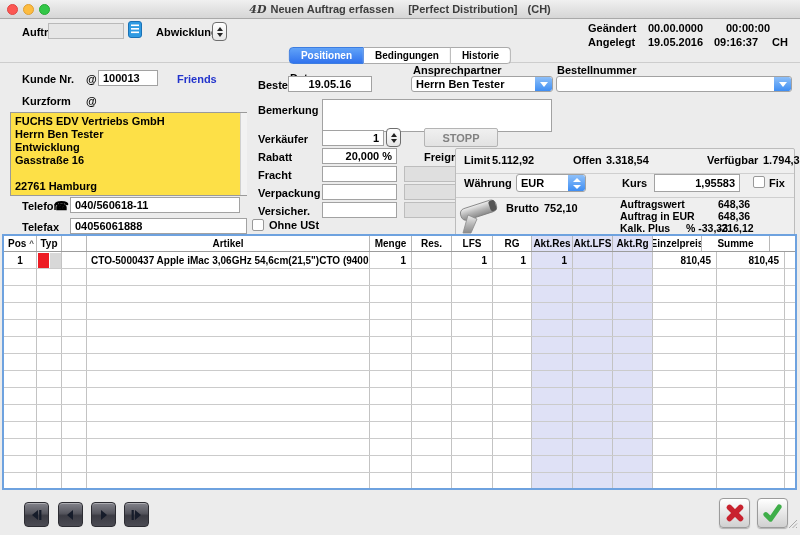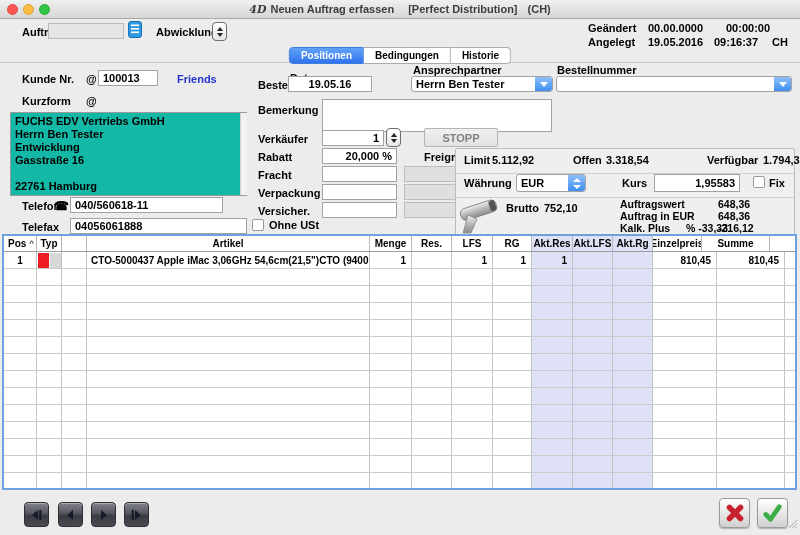--- a/index.html
+++ b/index.html
@@ -43,21 +43,21 @@
   
   .tabs { position:absolute; top:47px; left:50%; transform:translateX(-50%);
     height:17px; display:flex; z-index:2; }
   .tab { font-size:10px; font-weight:bold; padding:0 11px; display:flex; align-items:center;
     background:#fff; border:1px solid #ababab; border-left:none; color:#000; cursor:default; }
   .tab:first-child { border-left:1px solid #ababab; border-radius:4px 0 0 4px; }
   .tab:last-child { border-radius:0 4px 4px 0; }
   .tab.active { background:linear-gradient(#61a3f8,#3173ee); color:#fff; border-color:#3d7de0; }
 
   .addrbox { position:absolute; left:10px; top:112px; width:237px; height:84px;
-    background:#14b8a6; border:1px solid #9a9a9a; font-size:11px; font-weight:bold;
+    background:#fde047; border:1px solid #9a9a9a; font-size:11px; font-weight:bold;
     line-height:13px; padding:2px 10px 2px 4px; white-space:pre-line; overflow:hidden; }
   .addr-scroll { position:absolute; right:0; top:0; bottom:0; width:7px;
     background:#f2f2f2; border-left:1px solid #d0d0d0; }
 
   .stoppbtn { position:absolute; left:424px; top:128px; width:74px; height:19px;
     background:linear-gradient(#f0f0f0,#e2e2e2); border:1px solid #b4b4b4; border-radius:2px;
     font-size:11px; font-weight:bold; color:#818181; display:flex; align-items:center; justify-content:center; }
 
   
   .gbox { position:absolute; left:455px; top:148px; width:340px; height:88px;
@@ -151,21 +151,21 @@
   <div class="addrbox">FUCHS EDV Vertriebs GmbH
 Herrn Ben Tester
 Entwicklung
 Gasstraße 16
 
 22761 Hamburg</div>
   <div class="addr-scroll" style="position:absolute; left:240px; top:113px; height:82px;"></div>
 
   <div class="lbl" style="left:22px; top:200px;">Telefon</div>
   <div class="lbl" style="left:54px; top:199px; font-size:12px;">☎</div>
-  <div class="fld" style="left:70px; top:197px; width:153px;">040/560618-11</div>
+  <div class="fld" style="left:70px; top:197px; width:170px;">040/560618-11</div>
   <div class="lbl" style="left:22px; top:221px;">Telefax</div>
   <div class="fld" style="left:70px; top:218px; width:177px;">04056061888</div>
 
   <div class="lbl" style="left:290px; top:72px;">Datum</div>
   <div class="lbl" style="left:413px; top:64px;">Ansprechpartner</div>
   <div class="lbl" style="left:557px; top:64px;">Bestellnummer</div>
 
   <div class="lbl" style="left:258px; top:79px;">Bestellt</div>
   <div class="fld center" style="left:288px; top:76px; width:84px;">19.05.16</div>
 

